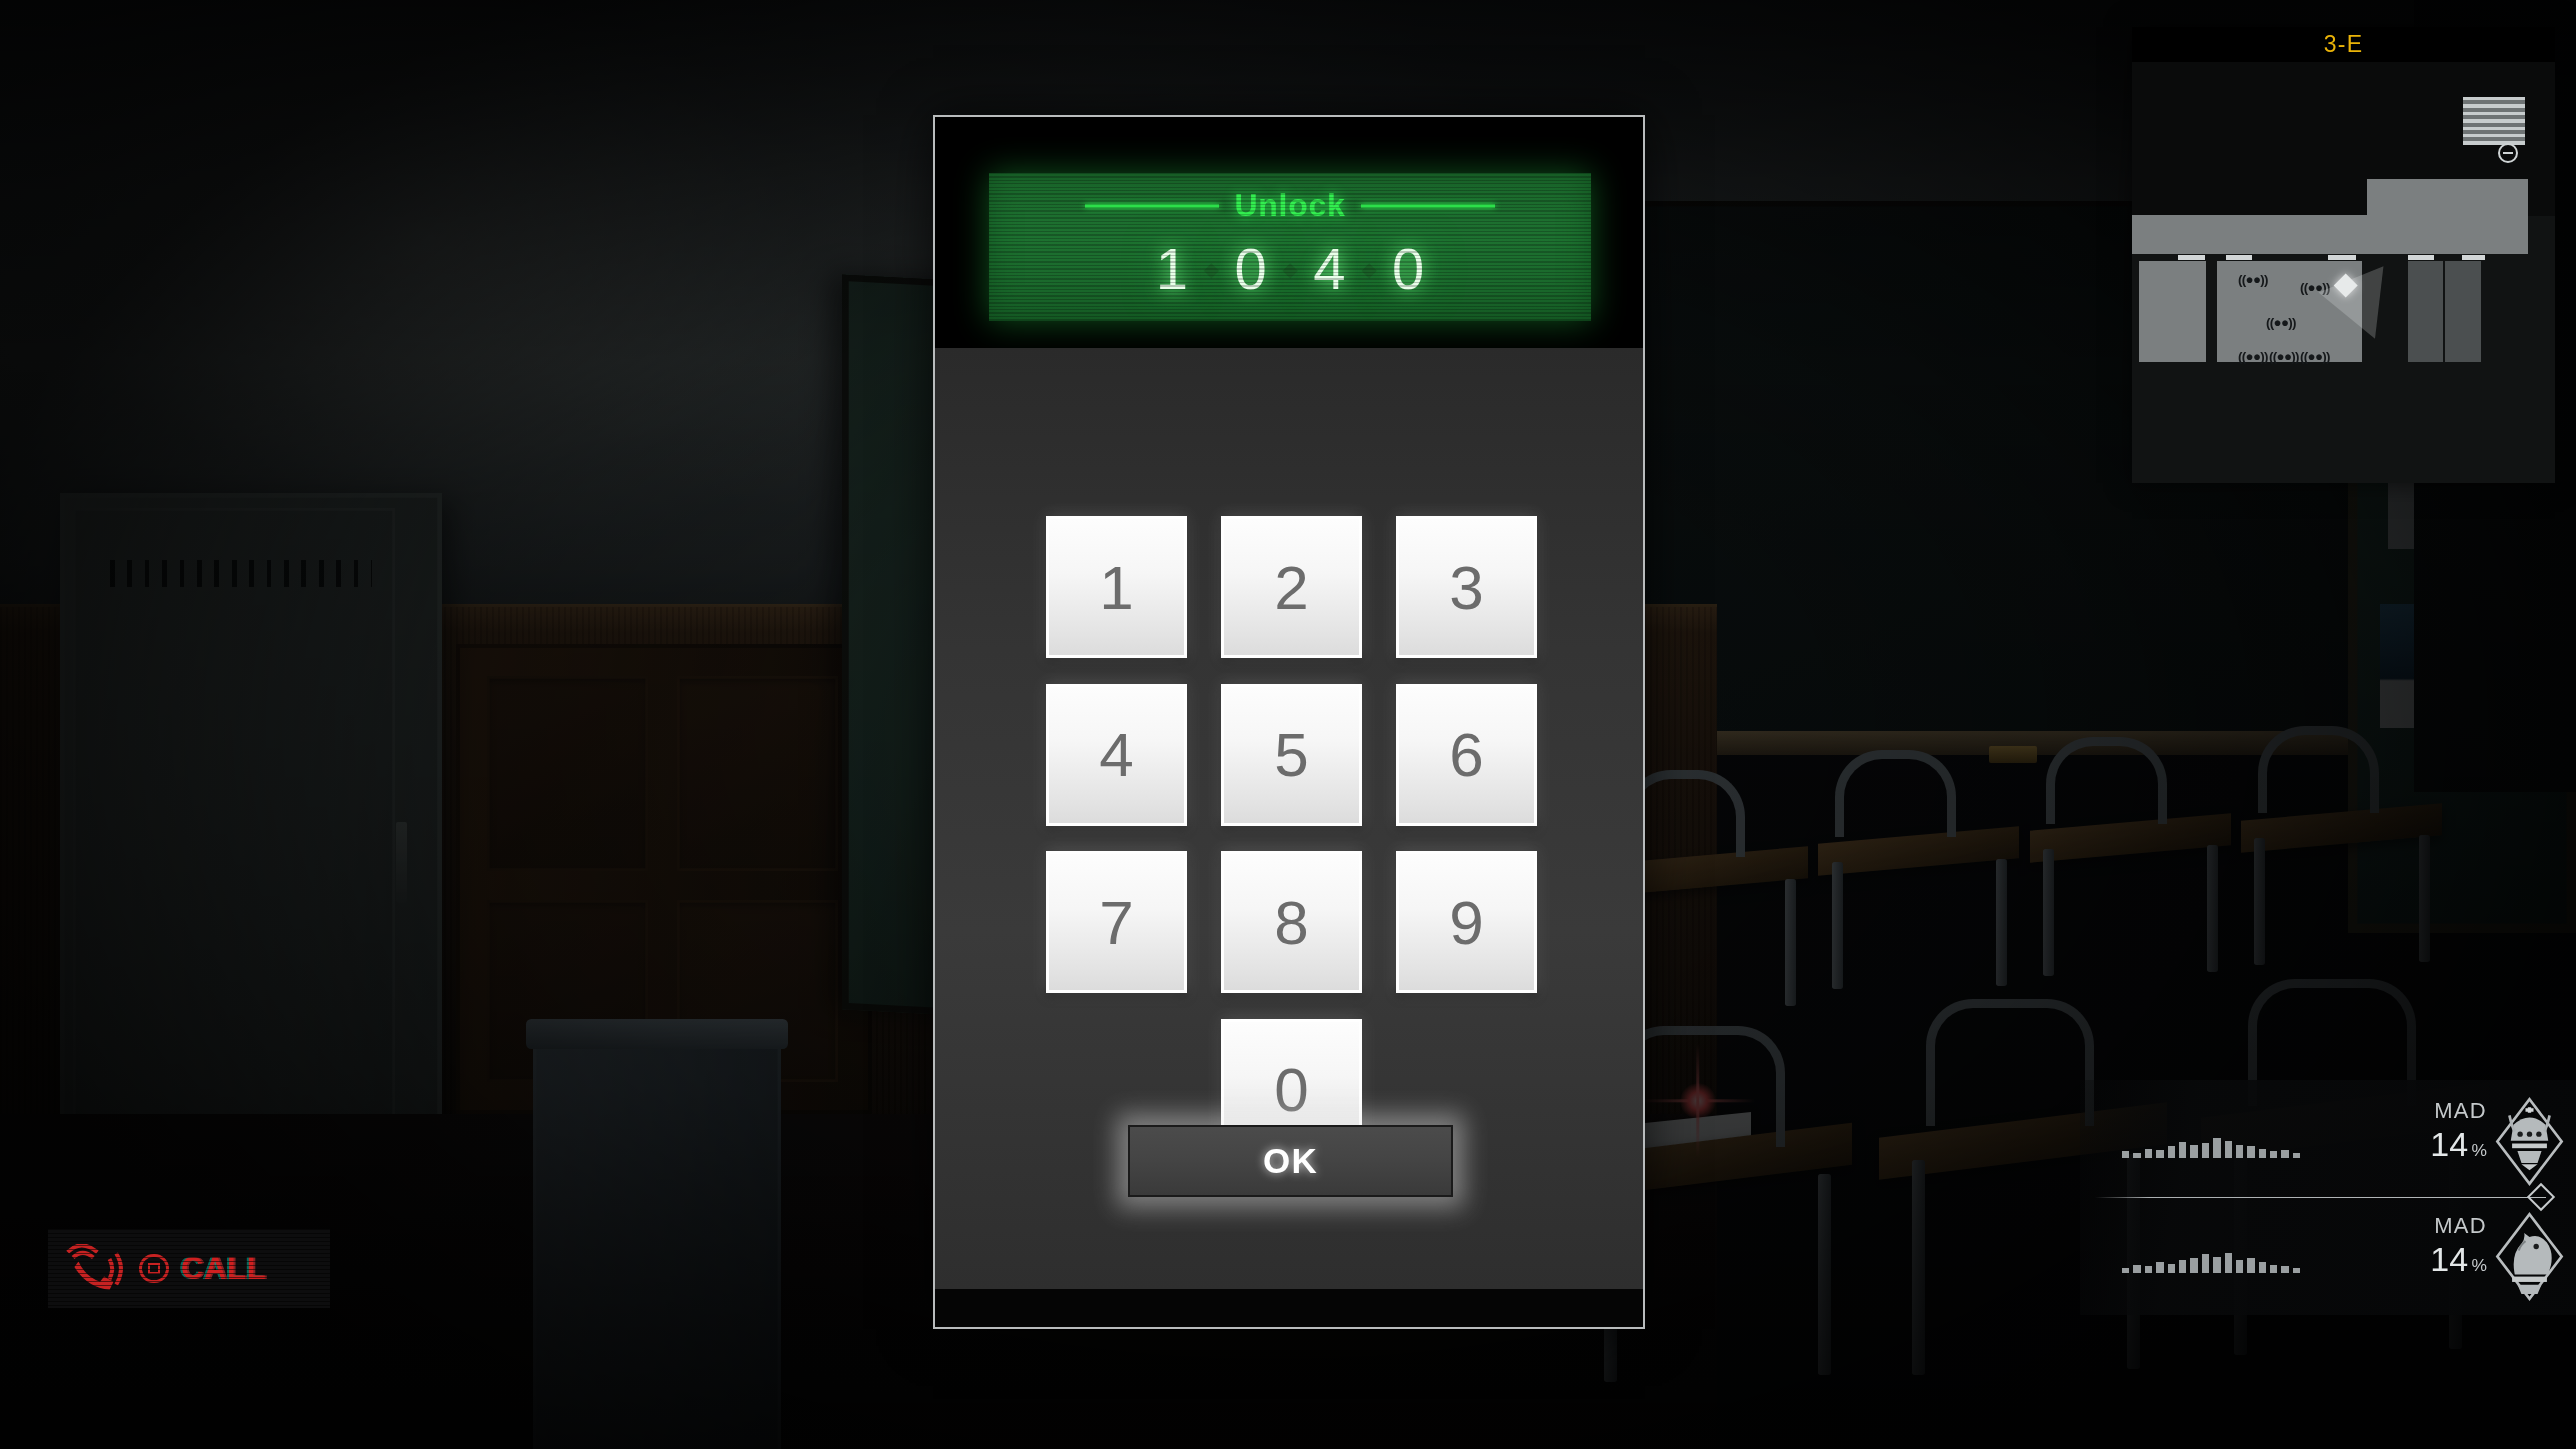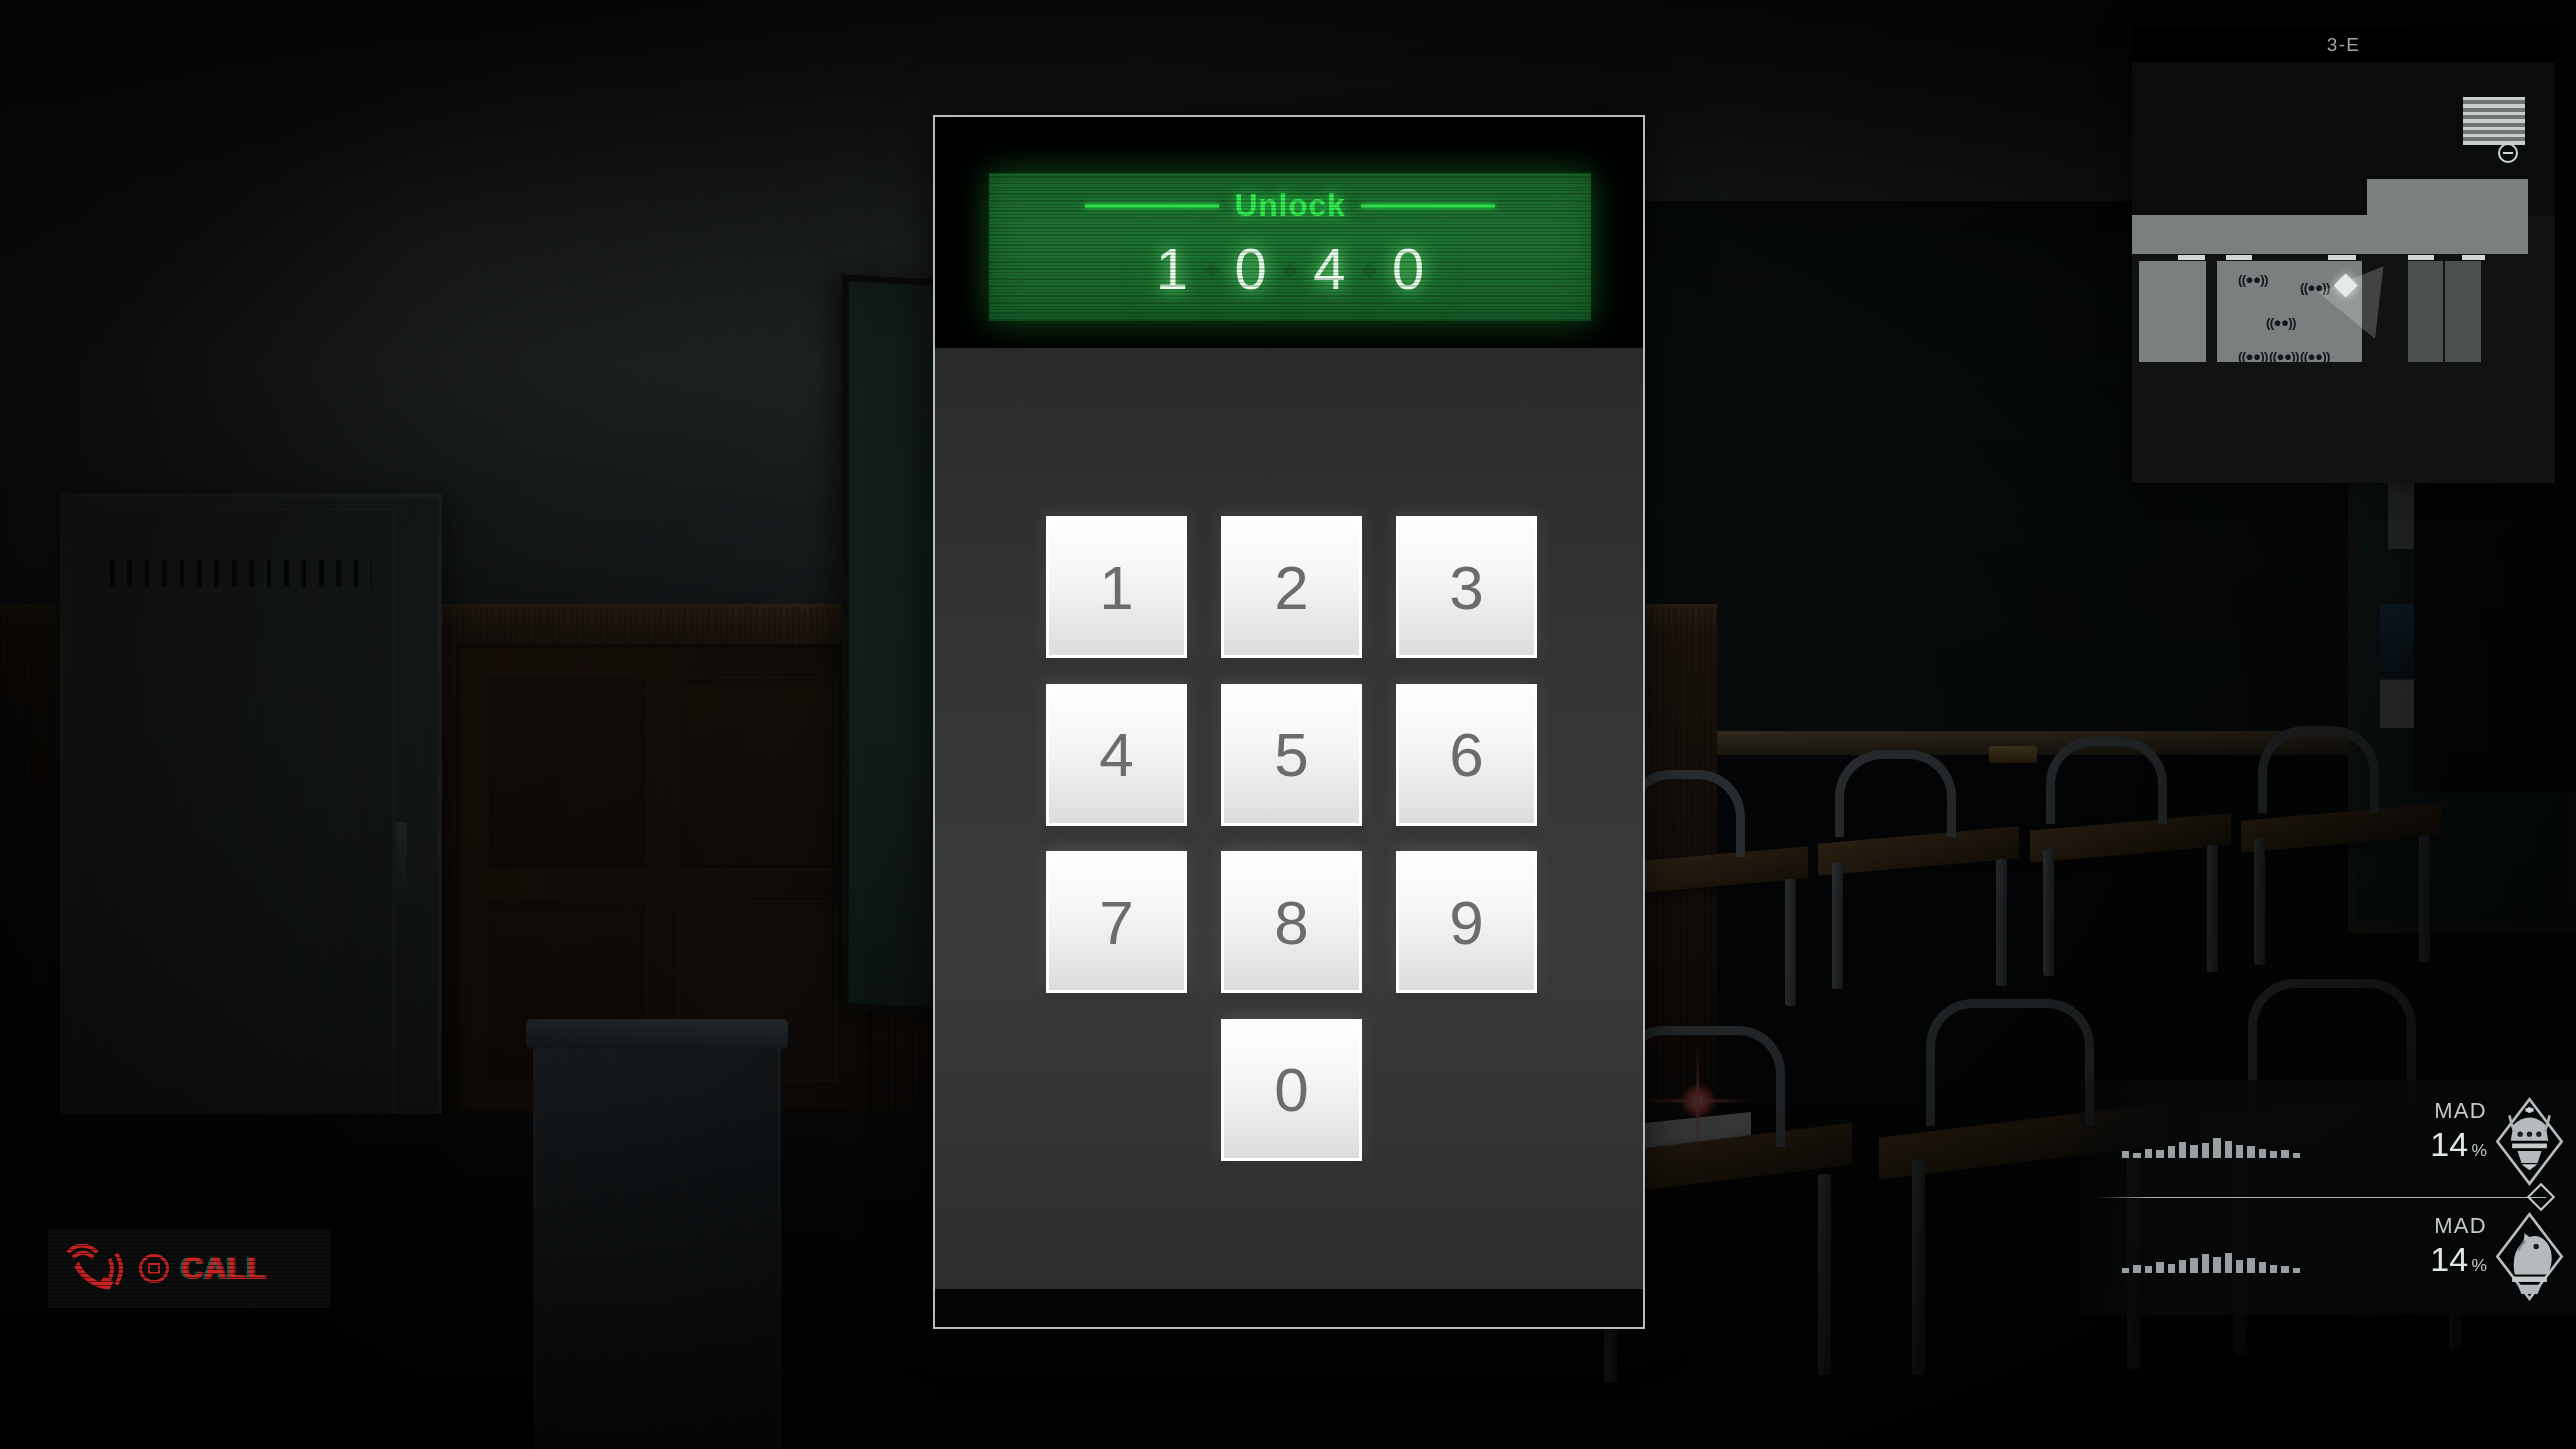--- a/index.html
+++ b/index.html
@@ -95,21 +95,21 @@
   
   .vignette{ position:absolute; inset:0; pointer-events:none;
     background:
       radial-gradient(ellipse 1342px 872px at 1275px 725px, rgba(0,0,0,0) 0%, rgba(0,0,0,.35) 58%, rgba(0,0,0,.78) 100%),
       linear-gradient(180deg, rgba(0,0,0,.45) 0%, rgba(0,0,0,.18) 25%, rgba(0,0,0,.30) 75%, rgba(0,0,0,.6) 100%);}
   .scene-dim{ position:absolute; inset:0; background:rgba(4,6,8,.46); pointer-events:none;}
 
   
   #minimap{ position:absolute; left:2132px; top:27px; width:423px; height:456px;
     background:#0c0d0d; box-shadow:0 0 24px rgba(0,0,0,.6); overflow:hidden;}
-  .mm-title{ height:35px; background:#000; color:#a3a3a3; font-size:19px;
+  .mm-title{ height:35px; background:#000; color:#eab308; font-size:23px;
     display:flex; align-items:center; justify-content:center; letter-spacing:1.3px;}
   .mm-body{ position:absolute; left:0; top:35px; right:0; bottom:0; background:#111313;}
   .mm-room{ position:absolute; background:#7b7f80;}
   .mm-dark{ position:absolute; background:#0a0b0b;}
   .mm-mid{ position:absolute; background:#4b4f50;}
   .mm-stairs{ position:absolute;
     background:repeating-linear-gradient(180deg,#c7cccd 0 3.4px,#6e7374 3.4px 7.4px);}
   .mm-doorline{ position:absolute; background:#d2d6d7;}
   .mm-icon{ position:absolute; color:#15181a; font-size:13.4px; font-weight:bold;
     line-height:1; letter-spacing:-0.7px;}
@@ -449,17 +449,20 @@
       <div class="key">3</div>
       <div class="key">4</div>
       <div class="key">5</div>
       <div class="key">6</div>
       <div class="key">7</div>
       <div class="key">8</div>
       <div class="key">9</div>
       <div class="key zero">0</div>
     </div>
 
+    <div class="okwrap">
+      <span class="ok-label">OK</span>
+    </div>
   </div>
 
   <div class="kp-foot"></div>
 </div>
 
 
 </body></html>

